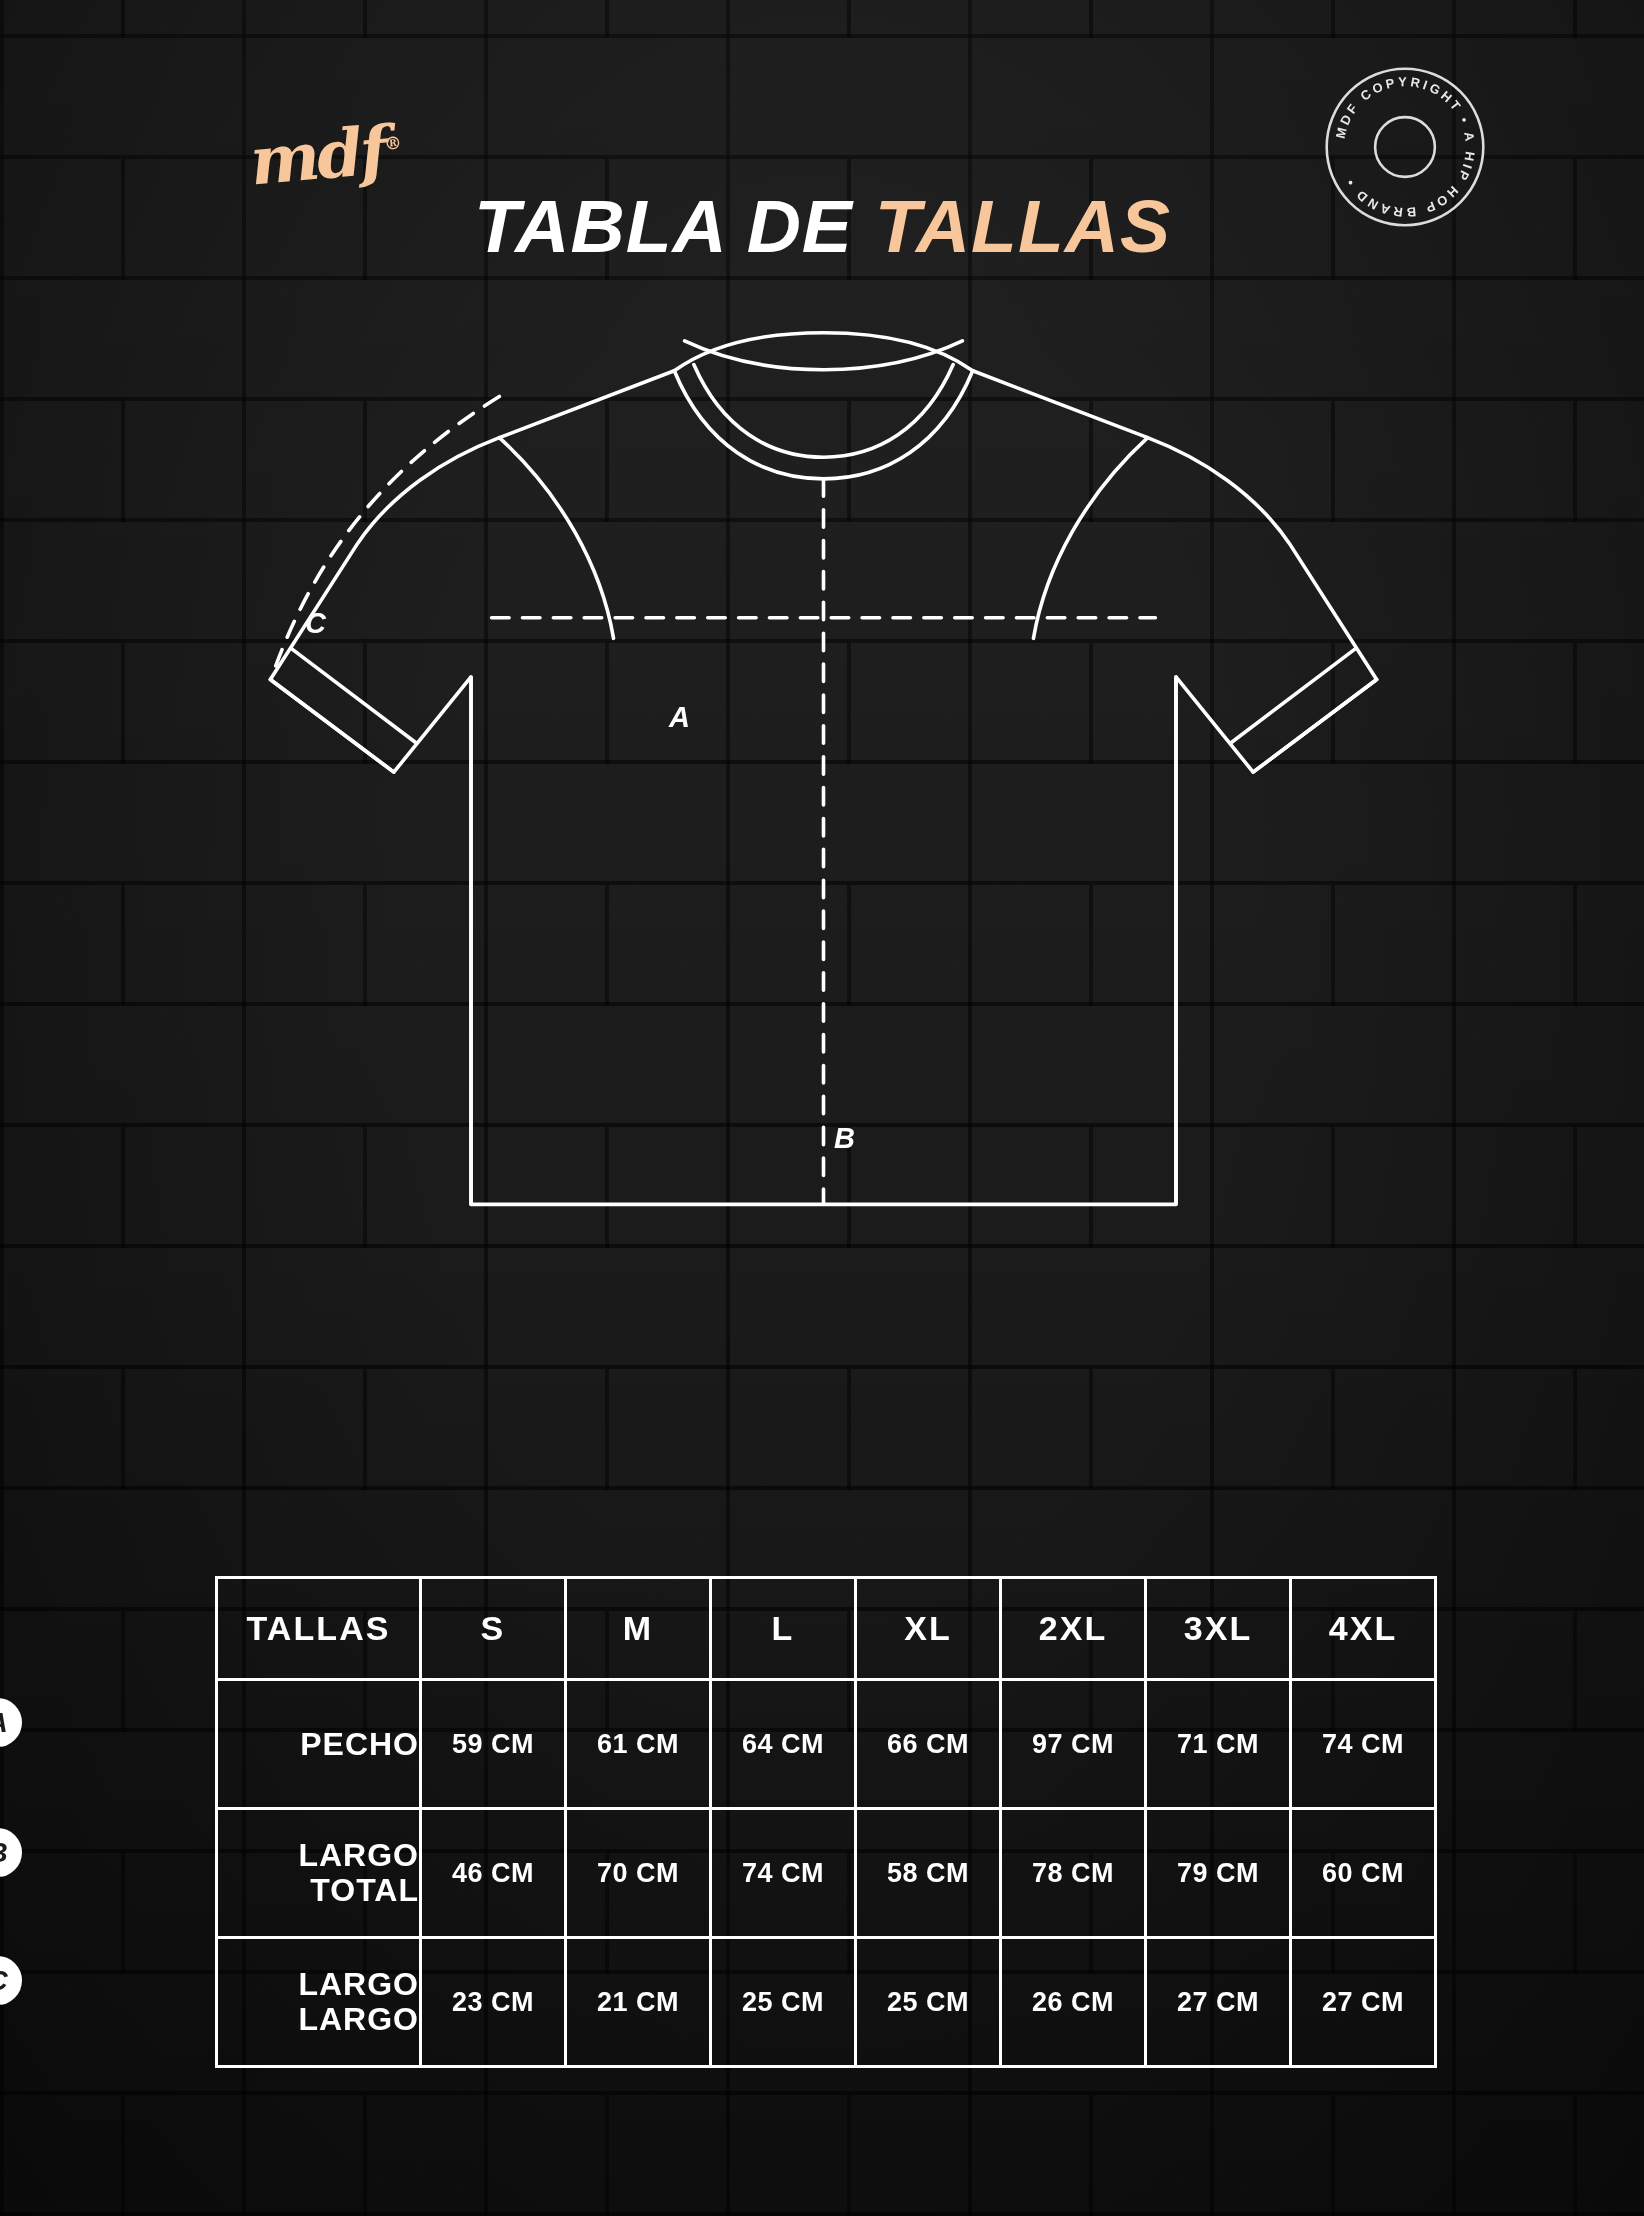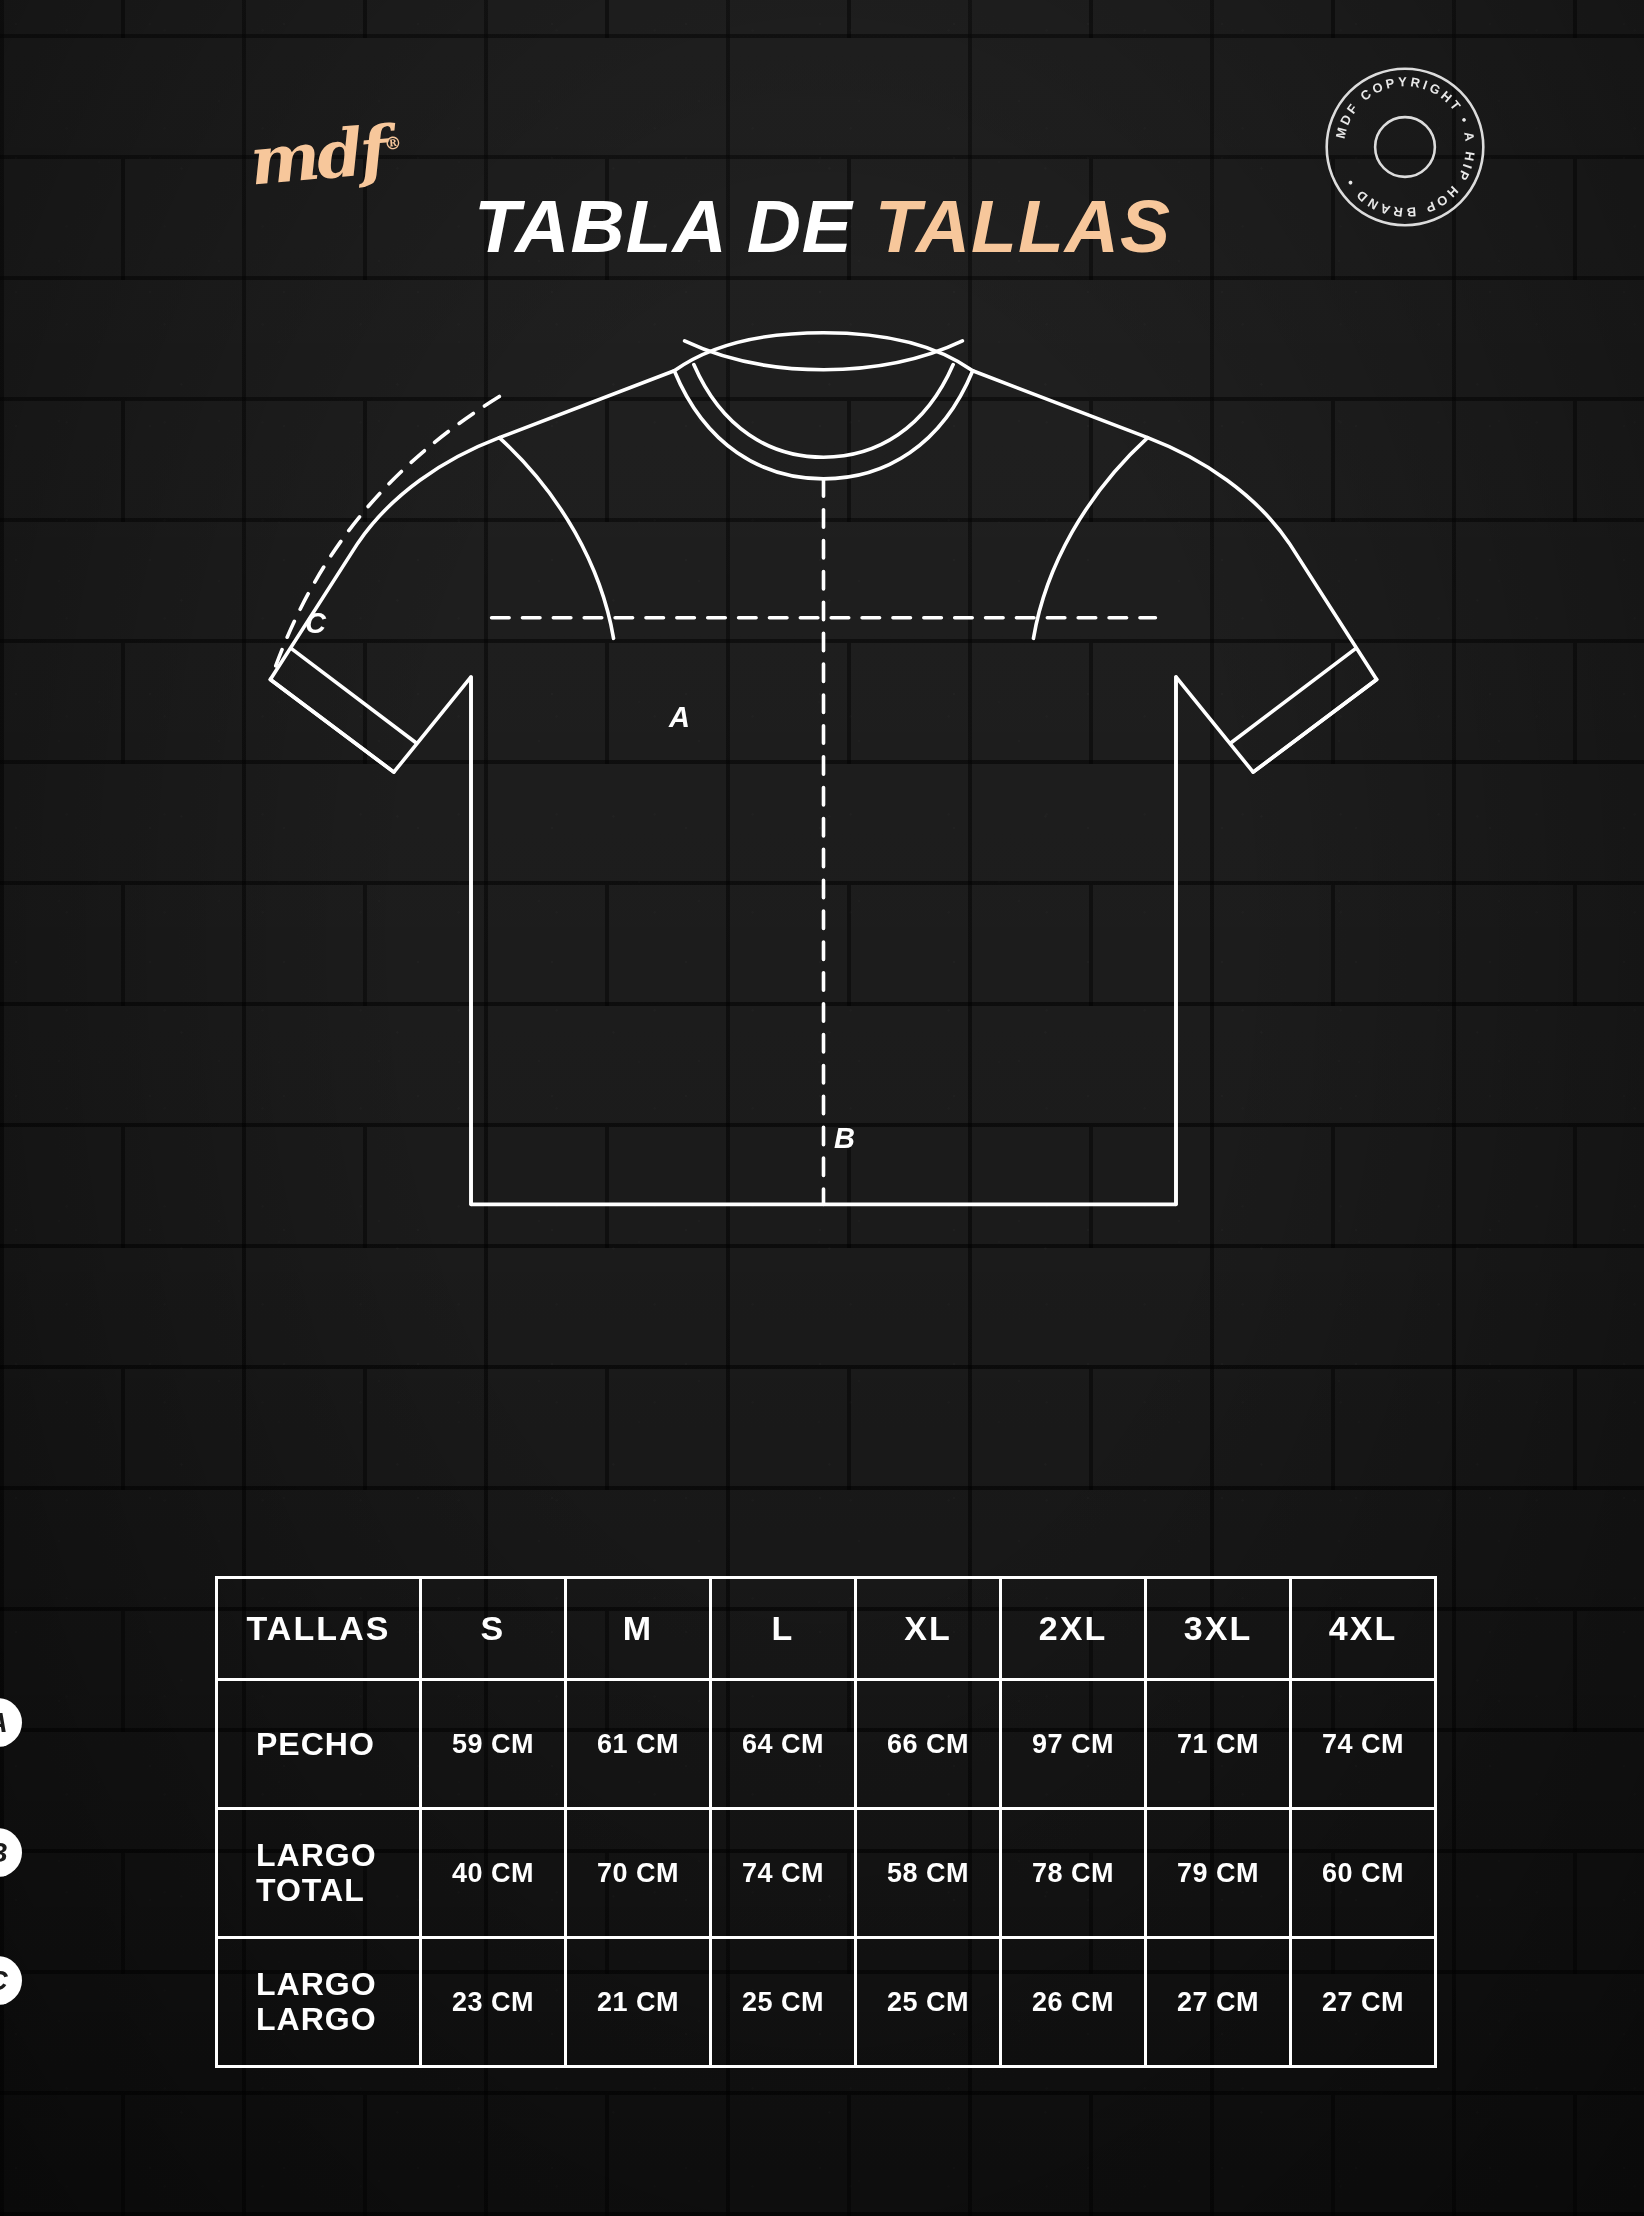--- a/index.html
+++ b/index.html
@@ -143,21 +143,21 @@
     font-size: 34px;
     font-weight: bold;
     letter-spacing: 2.1px;
   }
   tbody td.label {
     font-size: 32px;
     font-weight: bold;
     letter-spacing: 1px;
     line-height: 1.08;
     padding-left: 38px;
-    text-align: left;
+    text-align: right;
   }
   tbody td.val {
     font-size: 27px;
     font-weight: bold;
     letter-spacing: 0.5px;
   }
   tbody tr { height: 129px; }
   col.c-label { width: 204px; }
   col.c-size  { width: 145px; }
 
@@ -298,21 +298,21 @@
           <td class="val">66 CM</td>
           <td class="val">97 CM</td>
           <td class="val">71 CM</td>
           <td class="val">74 CM</td>
         </tr>
         <tr>
           <td class="label">
             <div>LARGO</div>
             <div>TOTAL</div>
           </td>
-          <td class="val">40 CM</td>
+          <td class="val">46 CM</td>
           <td class="val">70 CM</td>
           <td class="val">74 CM</td>
           <td class="val">58 CM</td>
           <td class="val">78 CM</td>
           <td class="val">79 CM</td>
           <td class="val">60 CM</td>
         </tr>
         <tr>
           <td class="label">
             <div>LARGO</div>

